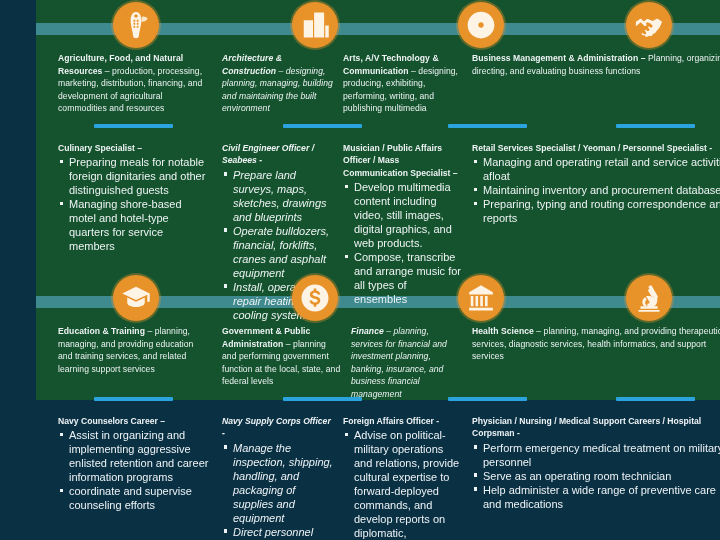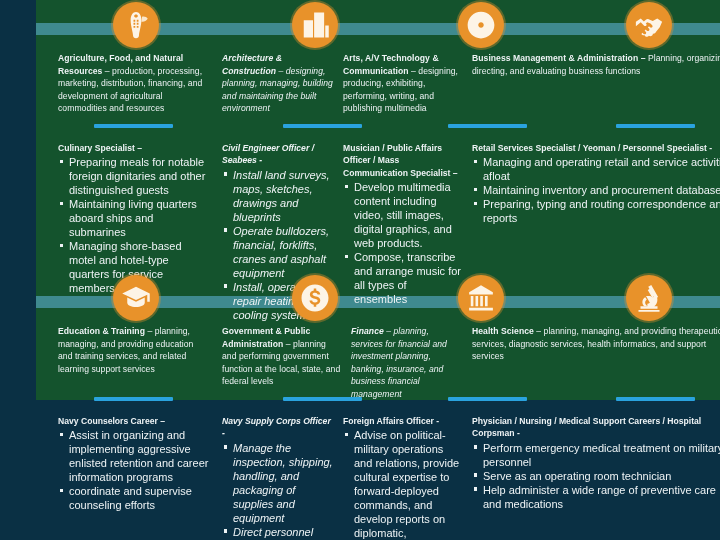--- a/index.html
+++ b/index.html
@@ -142,28 +142,27 @@
   <div class="underline" style="left:58px;  top:124px; width:79px;"></div>
   <div class="underline" style="left:247px; top:124px; width:79px;"></div>
   <div class="underline" style="left:412px; top:124px; width:79px;"></div>
   <div class="underline" style="left:580px; top:124px; width:79px;"></div>
 
   <div class="cols" style="top:142px;">
     <div class="col c1">
       <div class="job-title">Culinary Specialist –</div>
       <ul class="bullets">
         <li>Preparing meals for notable foreign dignitaries and other distinguished guests</li>
-        <li>Maintaining living quarters aboard ships and submarines</li>
         <li>Managing shore-based motel and hotel-type quarters for service members</li>
       </ul>
     </div>
     <div class="col c2">
       <div class="job-title">Civil Engineer Officer / Seabees -</div>
       <ul class="bullets">
-        <li>Install land surveys, maps, sketches, drawings and blueprints</li>
+        <li>Prepare land surveys, maps, sketches, drawings and blueprints</li>
         <li>Operate bulldozers, financial, forklifts, cranes and asphalt equipment</li>
         <li>Install, operate or repair heating and cooling systems</li>
       </ul>
     </div>
     <div class="col c3">
       <div class="job-title">Musician / Public Affairs Officer / Mass Communication Specialist –</div>
       <ul class="bullets">
         <li>Develop multimedia content including video, still images, digital graphics, and web products.</li>
         <li>Compose, transcribe and arrange music for all types of ensembles</li>
       </ul>

